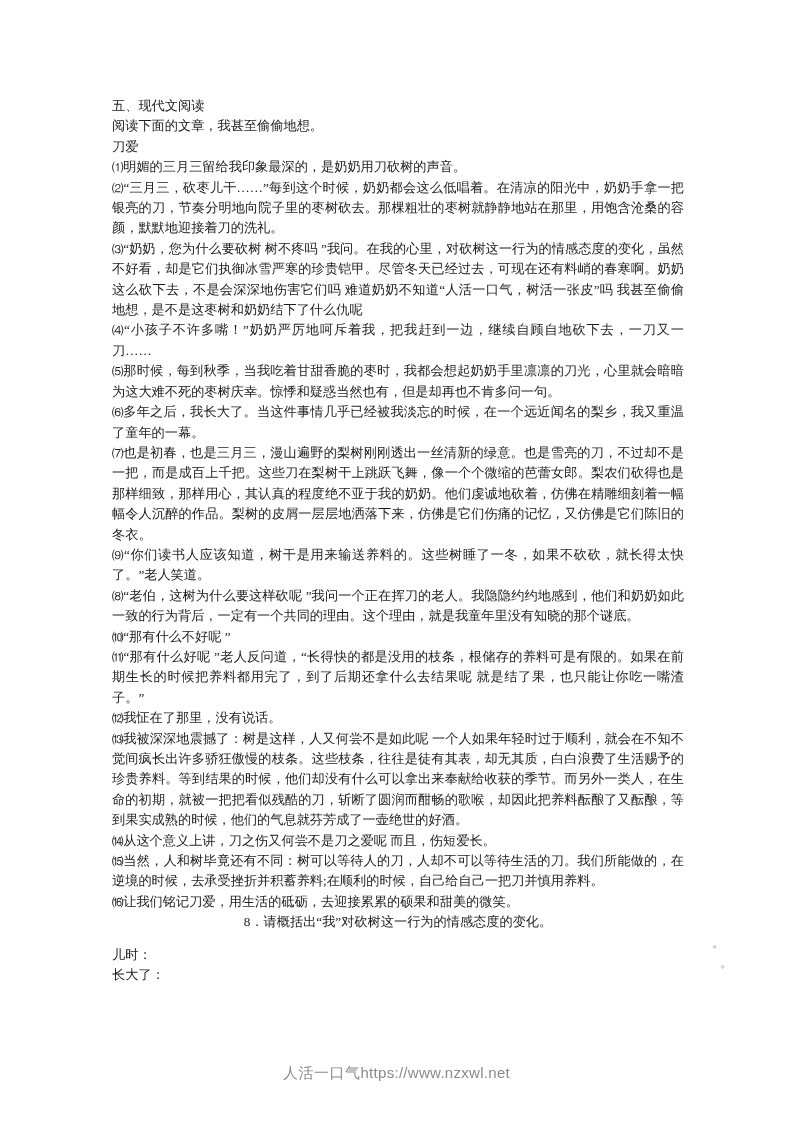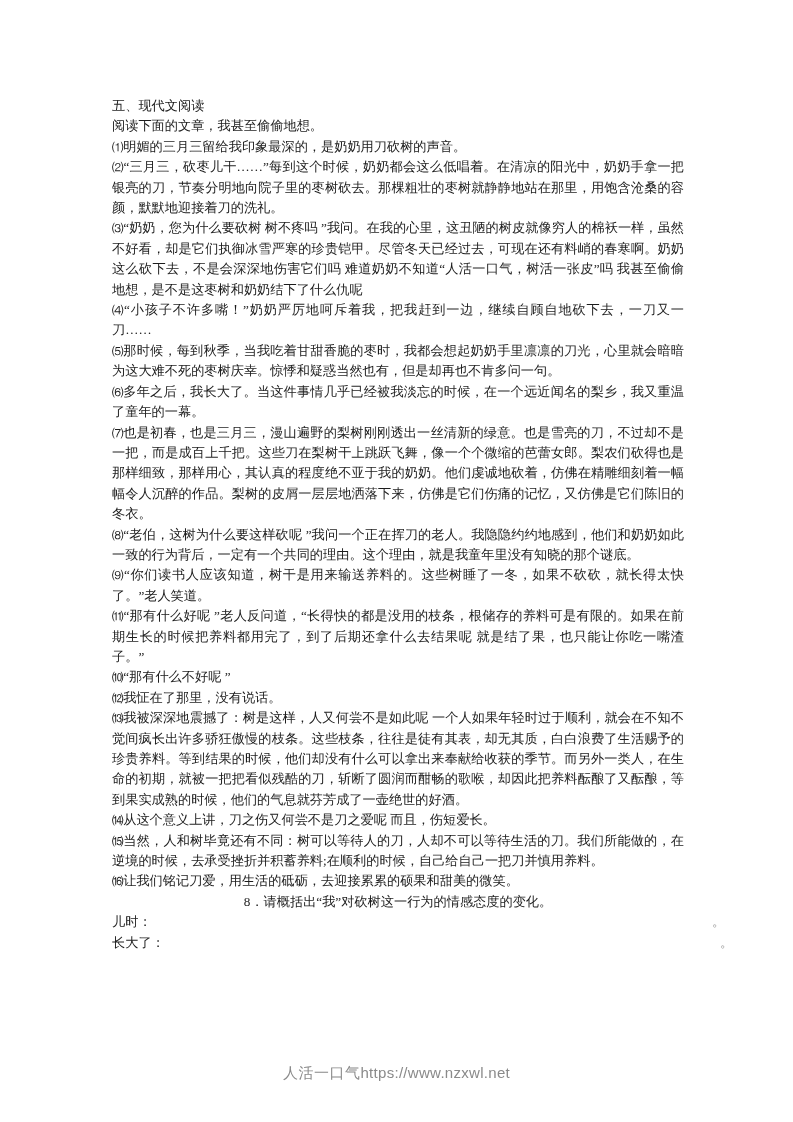--- a/index.html
+++ b/index.html
@@ -61,21 +61,21 @@
   .blank-row {
     font-size: 13.2px;
     line-height: 20.4px;
     color: #1c1c1c;
     position: relative;
     height: 20.4px;
   }
   .blank-label {
     position: absolute;
     left: 0;
-    top: 0;
+    top: 12px;
   }
   .blank-dot {
     position: absolute;
     top: 0;
     color: #8f8f8f;
     font-size: 13.2px;
   }
   #watermark {
     position: absolute;
     left: 0;
@@ -95,33 +95,34 @@
 <body>
 
 <div id="page">
 
   <div id="content">
 
     <div class="heading nowrapline">五、现代文阅读</div>
 
     <div class="heading nowrapline">阅读下面的文章，我甚至偷偷地想。</div>
 
+    <div class="heading nowrapline">刀爱</div>
 
     <div id="paragraphs">
         <div class="para j"><span class="marker">⑴</span><span>明媚的三月三留给我印象最深的，是奶奶用刀砍树的声音。</span></div>
         <div class="para j"><span class="marker">⑵</span><span>“三月三，砍枣儿干……”每到这个时候，奶奶都会这么低唱着。在清凉的阳光中，奶奶手拿一把银亮的刀，节奏分明地向院子里的枣树砍去。那棵粗壮的枣树就静静地站在那里，用饱含沧桑的容颜，默默地迎接着刀的洗礼。</span></div>
-        <div class="para j"><span class="marker">⑶</span><span>“奶奶，您为什么要砍树  树不疼吗  ”我问。在我的心里，这丑陋的树皮就像穷人的棉袄一样，虽然不好看，却是它们执御冰雪严寒的珍贵铠甲。尽管冬天已经过去，可现在还有料峭的春寒啊。奶奶这么砍下去，不是会深深地伤害它们吗  难道奶奶不知道“人活一口气，树活一张皮”吗  我甚至偷偷地想，是不是这枣树和奶奶结下了什么仇呢</span></div>
+        <div class="para j"><span class="marker">⑶</span><span>“奶奶，您为什么要砍树  树不疼吗  ”我问。在我的心里，对砍树这一行为的情感态度的变化，虽然不好看，却是它们执御冰雪严寒的珍贵铠甲。尽管冬天已经过去，可现在还有料峭的春寒啊。奶奶这么砍下去，不是会深深地伤害它们吗  难道奶奶不知道“人活一口气，树活一张皮”吗  我甚至偷偷地想，是不是这枣树和奶奶结下了什么仇呢</span></div>
         <div class="para j"><span class="marker">⑷</span><span>“小孩子不许多嘴！”奶奶严厉地呵斥着我，把我赶到一边，继续自顾自地砍下去，一刀又一刀……</span></div>
         <div class="para j"><span class="marker">⑸</span><span>那时候，每到秋季，当我吃着甘甜香脆的枣时，我都会想起奶奶手里凛凛的刀光，心里就会暗暗为这大难不死的枣树庆幸。惊悸和疑惑当然也有，但是却再也不肯多问一句。</span></div>
         <div class="para j"><span class="marker">⑹</span><span>多年之后，我长大了。当这件事情几乎已经被我淡忘的时候，在一个远近闻名的梨乡，我又重温了童年的一幕。</span></div>
         <div class="para j"><span class="marker">⑺</span><span>也是初春，也是三月三，漫山遍野的梨树刚刚透出一丝清新的绿意。也是雪亮的刀，不过却不是一把，而是成百上千把。这些刀在梨树干上跳跃飞舞，像一个个微缩的芭蕾女郎。梨农们砍得也是那样细致，那样用心，其认真的程度绝不亚于我的奶奶。他们虔诚地砍着，仿佛在精雕细刻着一幅幅令人沉醉的作品。梨树的皮屑一层层地洒落下来，仿佛是它们伤痛的记忆，又仿佛是它们陈旧的冬衣。</span></div>
+        <div class="para j"><span class="marker">⑼</span><span>“你们读书人应该知道，树干是用来输送养料的。这些树睡了一冬，如果不砍砍，就长得太快了。”老人笑道。</span></div>
         <div class="para j"><span class="marker">⑻</span><span>“老伯，这树为什么要这样砍呢  ”我问一个正在挥刀的老人。我隐隐约约地感到，他们和奶奶如此一致的行为背后，一定有一个共同的理由。这个理由，就是我童年里没有知晓的那个谜底。</span></div>
-        <div class="para j"><span class="marker">⑼</span><span>“你们读书人应该知道，树干是用来输送养料的。这些树睡了一冬，如果不砍砍，就长得太快了。”老人笑道。</span></div>
+        <div class="para j"><span class="marker">⑽</span><span>“那有什么不好呢  ”</span></div>
         <div class="para j"><span class="marker">⑾</span><span>“那有什么好呢  ”老人反问道，“长得快的都是没用的枝条，根储存的养料可是有限的。如果在前期生长的时候把养料都用完了，到了后期还拿什么去结果呢  就是结了果，也只能让你吃一嘴渣子。”</span></div>
-        <div class="para j"><span class="marker">⑽</span><span>“那有什么不好呢  ”</span></div>
         <div class="para j"><span class="marker">⑿</span><span>我怔在了那里，没有说话。</span></div>
         <div class="para j"><span class="marker">⒀</span><span>我被深深地震撼了：树是这样，人又何尝不是如此呢  一个人如果年轻时过于顺利，就会在不知不觉间疯长出许多骄狂傲慢的枝条。这些枝条，往往是徒有其表，却无其质，白白浪费了生活赐予的珍贵养料。等到结果的时候，他们却没有什么可以拿出来奉献给收获的季节。而另外一类人，在生命的初期，就被一把把看似残酷的刀，斩断了圆润而酣畅的歌喉，却因此把养料酝酿了又酝酿，等到果实成熟的时候，他们的气息就芬芳成了一壶绝世的好酒。</span></div>
         <div class="para j"><span class="marker">⒁</span><span>从这个意义上讲，刀之伤又何尝不是刀之爱呢  而且，伤短爱长。</span></div>
         <div class="para j"><span class="marker">⒂</span><span>当然，人和树毕竟还有不同：树可以等待人的刀，人却不可以等待生活的刀。我们所能做的，在逆境的时候，去承受挫折并积蓄养料;在顺利的时候，自己给自己一把刀并慎用养料。</span></div>
         <div class="para j"><span class="marker">⒃</span><span>让我们铭记刀爱，用生活的砥砺，去迎接累累的硕果和甜美的微笑。</span></div>
       </div>
 
     <div class="qnum nowrapline">8．请概括出“我”对砍树这一行为的情感态度的变化。</div>
 
     <div id="blanks">

